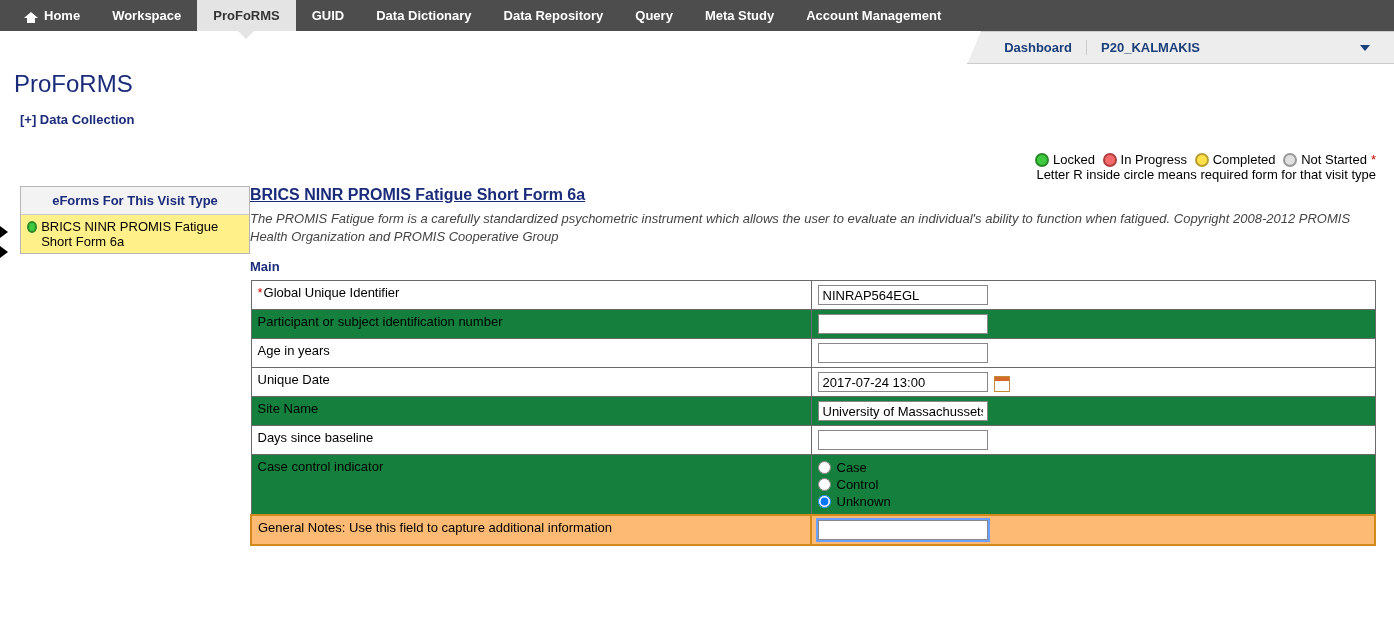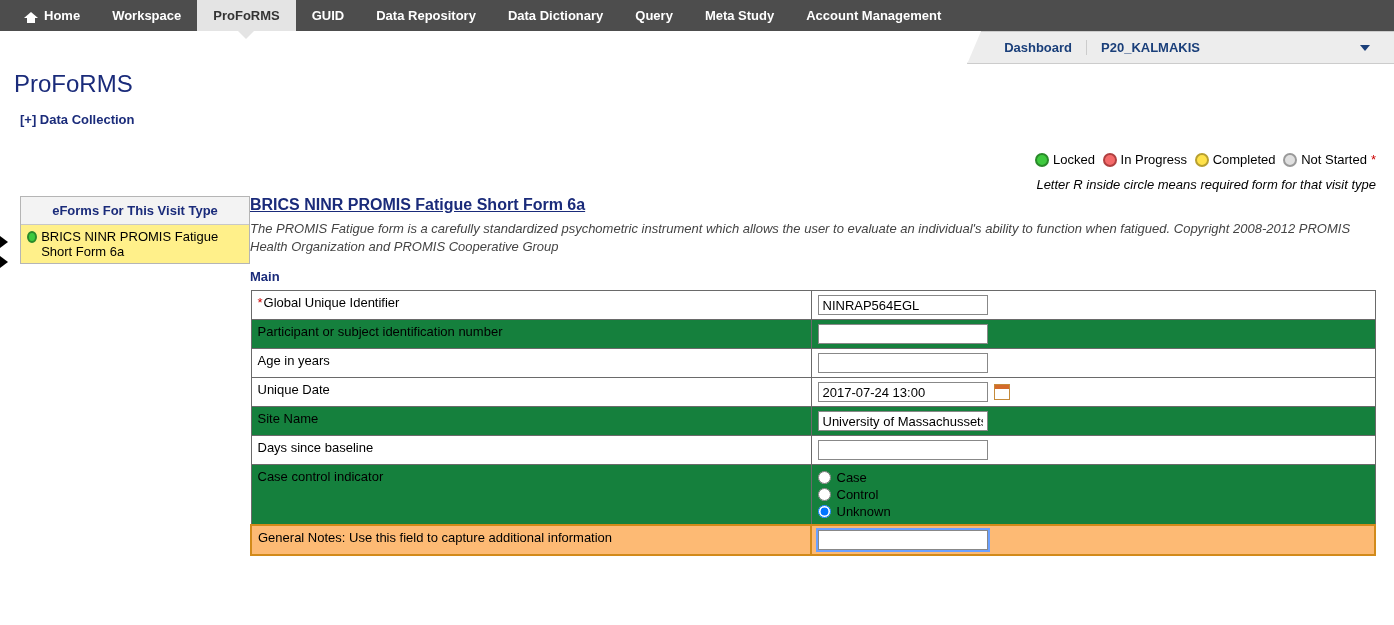--- a/index.html
+++ b/index.html
@@ -33,21 +33,21 @@
 
   
   .legend{ text-align:right; padding:24px 18px 4px 0; font-size:13px; }
   .legend .row1 span{ margin-left:4px; vertical-align:middle; }
   .circle{ display:inline-block; width:14px; height:14px; border-radius:50%; vertical-align:middle; margin-left:10px; border:2px solid #888;}
   .c-green{ background:#3ec93e; border-color:#2a8a2a;}
   .c-red{ background:#f46a6a; border-color:#b04040;}
   .c-yellow{ background:#ffe24a; border-color:#b8a030;}
   .c-grey{ background:#e0e0e0; border-color:#9a9a9a;}
   .req-ast{ color:#c00; }
-  .legend .row2{ margin-top:10px;font-style:italic; }
+  .legend .row2{ margin-top:0; }
 
   
   .main{ display:flex; align-items:flex-start; padding:0 18px 20px 0; }
   .arrows{ width:20px; padding-top:40px; }
   .arrows div{ width:0;height:0;border-top:6px solid transparent;border-bottom:6px solid transparent;border-left:8px solid #000; margin-bottom:8px; cursor:pointer;}
   .sidebar{ width:230px; border:1px solid #b5b5b5; background:#f3f3f3; margin-right:0; }
   .sidebar-hdr{ text-align:center; font-weight:bold; color:#1a2b7a; padding:6px 4px; border-bottom:1px solid #c8c8c8; }
   .sidebar-item{ display:flex; align-items:flex-start; padding:4px 6px; background:#fff08a; cursor:pointer; }
   .sidebar-item .circle{ margin:2px 4px 0 0; width:12px; height:12px; }
   .sidebar-item span.txt{ }
@@ -59,21 +59,21 @@
 
   table.form{ width:100%; border-collapse:collapse; }
   table.form td{ border:1px solid #6a6a6a; padding:4px 6px; vertical-align:top; }
   td.label{ width:560px; }
   tr.odd td{ background:#15803d; }
   tr.even td{ background:#fff; }
   tr.active td{ background:#fdba74; border:2px solid #d28a1a; }
   .req{ color:#c00; margin-right:1px; }
   input.text{ width:170px; height:20px; border:1px solid #888; padding:1px 4px; font-size:13px; }
   input.text.focus{ outline:2px solid #6aa0ff; }
-  .datewrap{ display:flex; align-items:center; gap:6px; }
+  .datewrap{ display:flex; align-items:flex-end; gap:6px; }
   .cal-icon{ width:16px;height:16px; background:#fff; border:1px solid #c58a3a; position:relative;}
   .cal-icon::before{content:"";position:absolute;top:0;left:0;right:0;height:4px;background:#d46a2a;}
   .radio-row{ display:flex; align-items:center; gap:6px; padding:1px 0;}
   .radio-row input{ margin:0; }
 </style>
 </head>
 <body>
 
 <div class="topnav">
   <div class="topnav-item">
@@ -83,24 +83,24 @@
   <div class="topnav-item">
       <span>Workspace</span>
     </div>
   <div class="topnav-item active">
       <span>ProFoRMS</span>
     </div>
   <div class="topnav-item">
       <span>GUID</span>
     </div>
   <div class="topnav-item">
+      <span>Data Dictionary</span>
+    </div>
+  <div class="topnav-item">
       <span>Data Repository</span>
-    </div>
-  <div class="topnav-item">
-      <span>Data Dictionary</span>
     </div>
   <div class="topnav-item">
       <span>Query</span>
     </div>
   <div class="topnav-item">
       <span>Meta Study</span>
     </div>
   <div class="topnav-item">
       <span>Account Management</span>
     </div>

